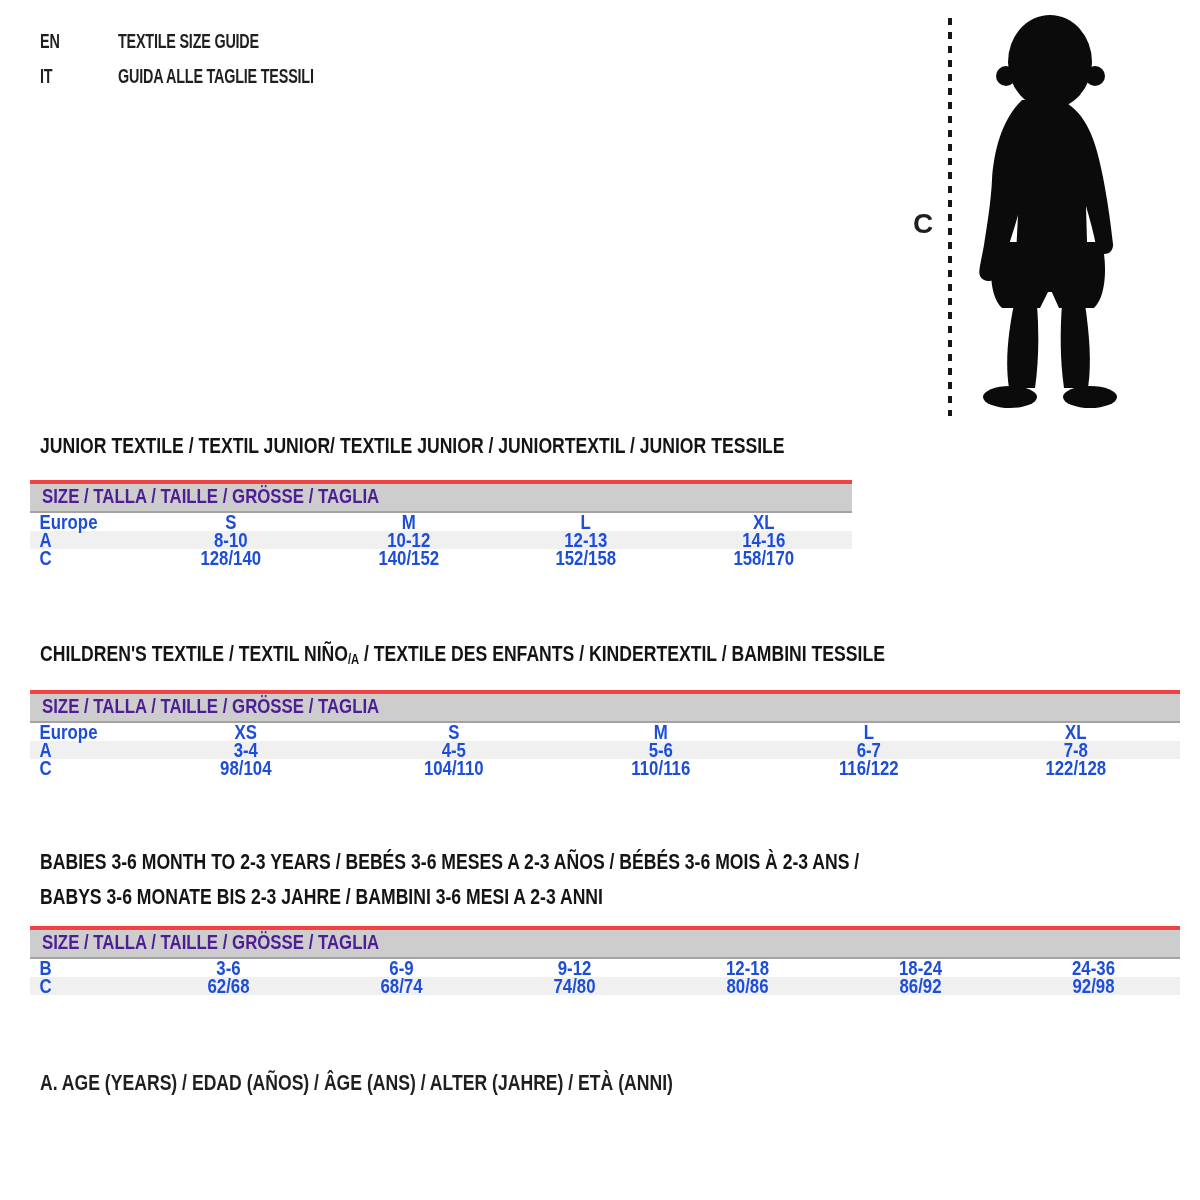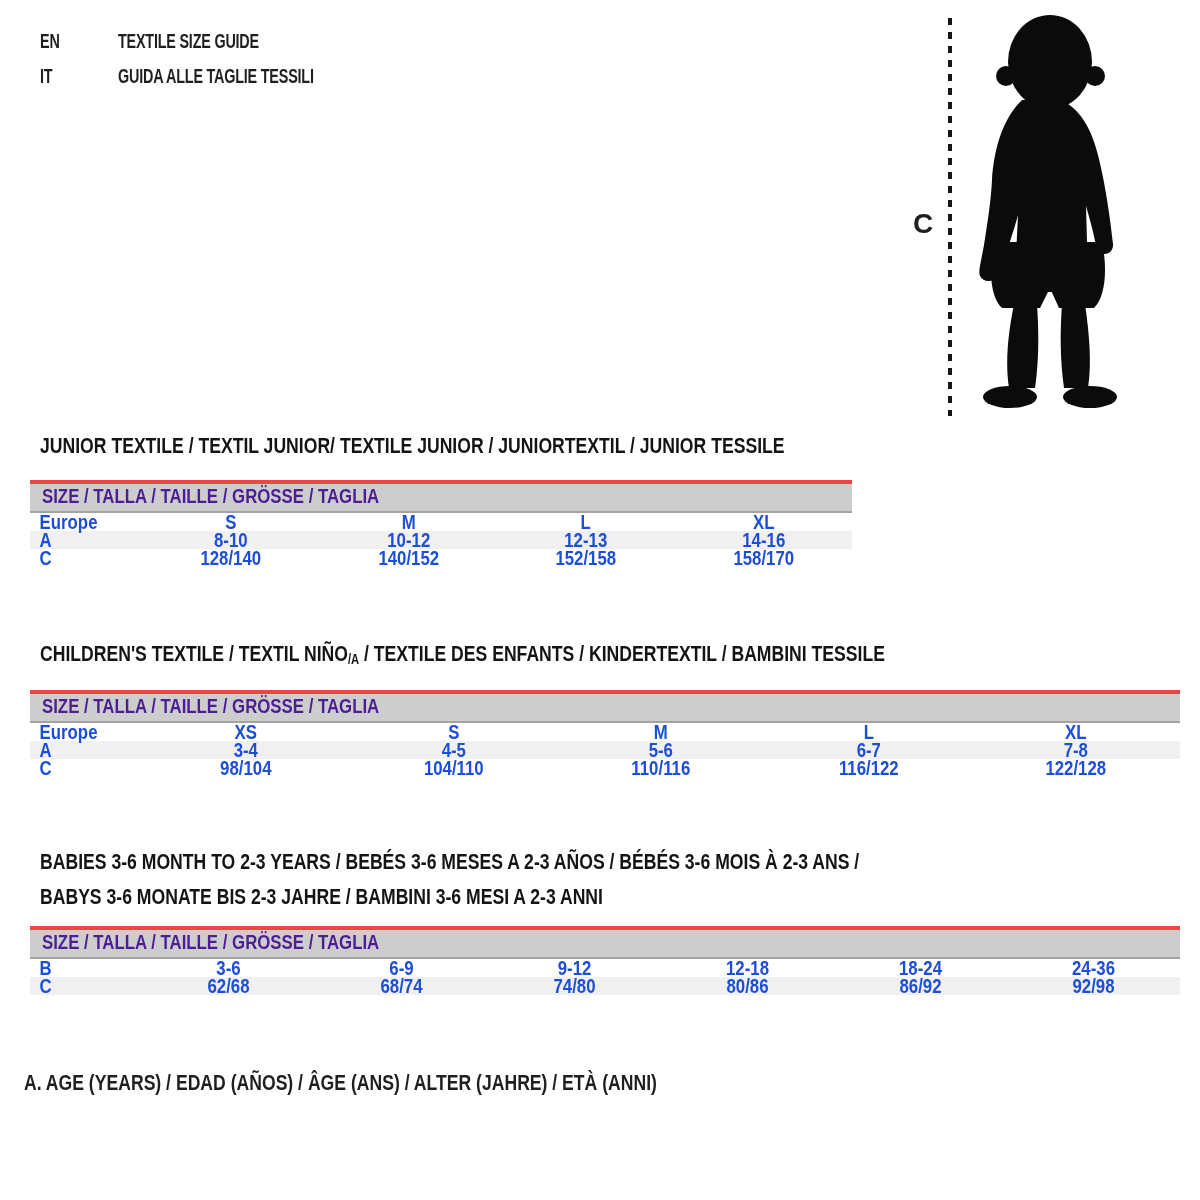--- a/index.html
+++ b/index.html
@@ -36,21 +36,21 @@
   .t-children{top:690px;width:1150px;}
   .t-babies{top:926px;width:1150px;}
   .thead{height:27px;background:#cdcdcd;border-top:4px solid #ef4444;border-bottom:2px solid #a3a3a3;
     display:flex;padding-left:12px;font-size:21px;color:#4c1d95;}
   .trow{display:flex;align-items:center;height:18px;font-size:21px;color:#1d4ed8;}
   .trow.shade{background:#f0f0f0;}
   .tlabel{flex:0 0 100px;padding-left:12px;transform:scaleX(0.80);transform-origin:0 50%;white-space:nowrap;}
   .tcell{flex:1 1 0;text-align:center;transform:scaleX(0.80);white-space:nowrap;}
 
   
-  .legend{position:absolute;left:24px;top:1070px;}
+  .legend{position:absolute;left:40px;top:1070px;}
   .legend-line{display:block;height:31px;font-size:22px;}
 </style>
 </head>
 <body>
 
 <div class="canvas">
 
   <div class="lang-block">
     <div class="lang-row">
       <span class="lang-code">EN</span>

